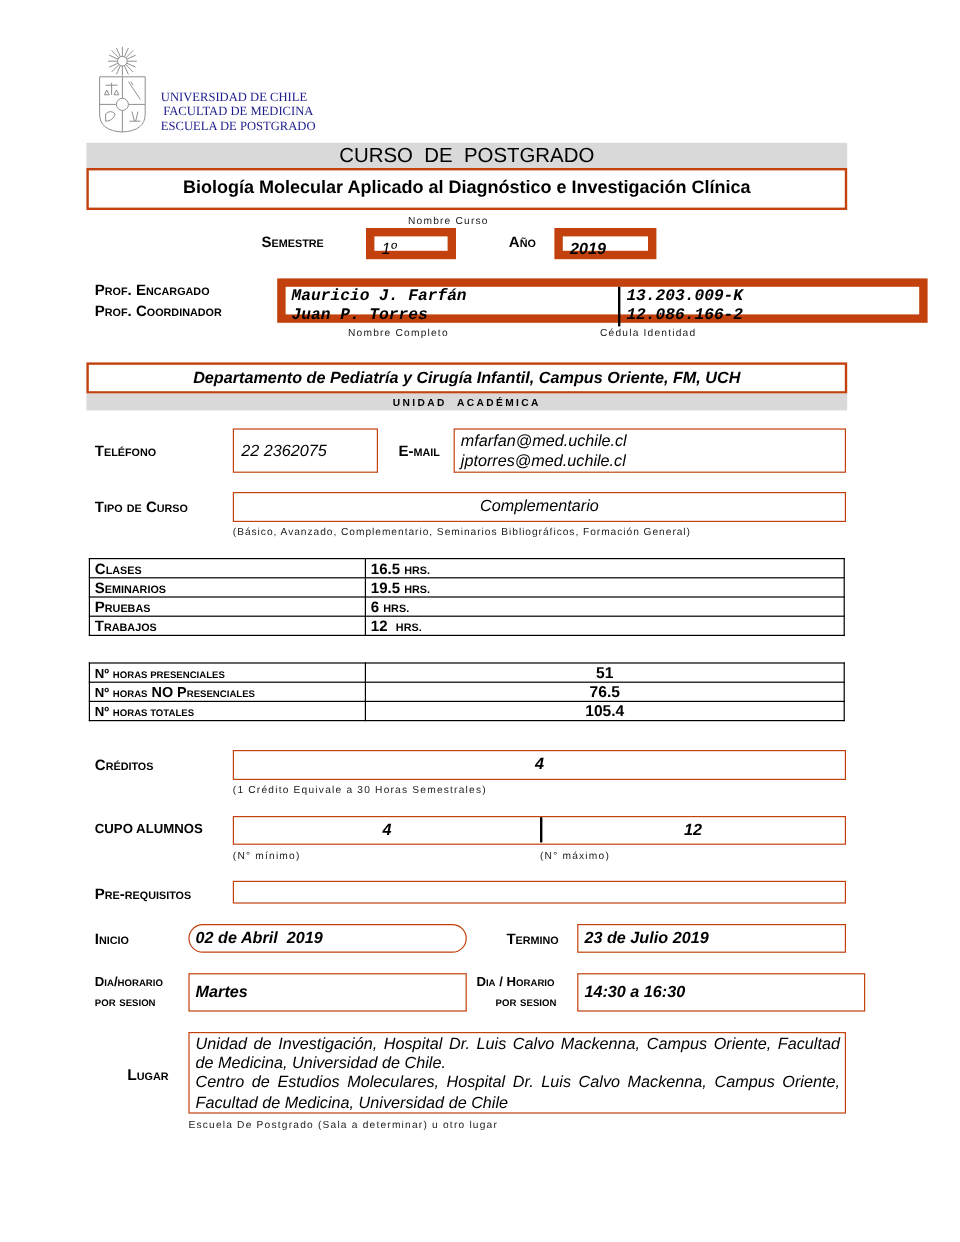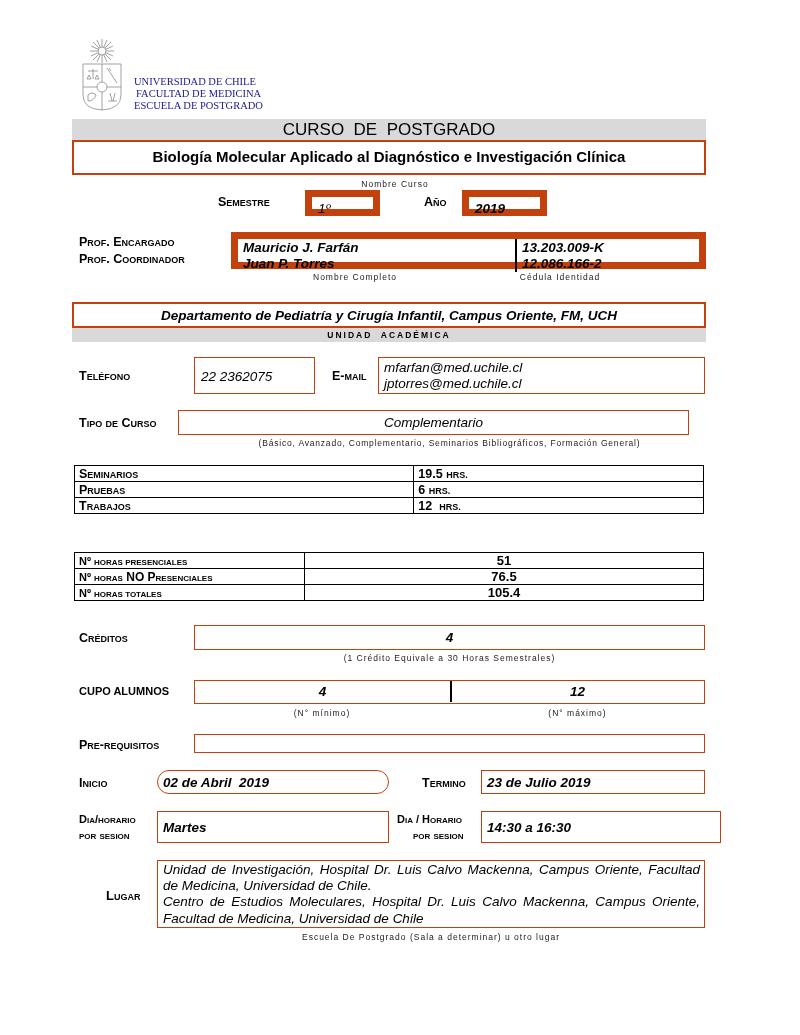--- a/index.html
+++ b/index.html
@@ -4,21 +4,21 @@
 <style>
   html, body { margin: 0; padding: 0; background: #ffffff; }
   body { width: 800px; height: 1035px; position: relative; overflow: hidden;
          font-family: "Liberation Sans", sans-serif; color: #000; }
   .abs { position: absolute; }
   .box { position: absolute; border: 7px solid #c2410c; box-sizing: border-box; background: #fff; }
   .thin { border-width: 1.5px; }
   .lbl { position: absolute; font-weight: bold; font-size: 12.5px; font-variant: small-caps; letter-spacing: 0; white-space: nowrap; }
   .val { font-style: italic; font-size: 13.5px; white-space: nowrap; }
   .valb { font-style: italic; font-weight: bold; font-size: 13.5px; white-space: nowrap; }
-  .cap { position: absolute; font-size: 8.5px; letter-spacing: 1px; color: #222; white-space: nowrap; text-align: center; }
+  .cap { position: absolute; font-size: 8.5px; letter-spacing: 1px; color: #222; white-space: nowrap; }
   .uni { position: absolute; left: 134px; font-family: "Liberation Serif", serif; font-size: 10.5px; color: #1a1a8a; line-height: 12px; white-space: nowrap; }
   table { border-collapse: collapse; }
   td { border: 1.5px solid #000; padding: 0 4px; height: 16px; font-size: 12.5px; box-sizing: border-box; }
   .sc { font-variant: small-caps; font-weight: bold; }
 </style>
 </head>
 <body>
 
 <div class="abs" style="left:80px;top:37px;width:44px;height:74px;">
   <svg width="44" height="74" viewBox="0 0 44 74">
@@ -61,21 +61,21 @@
 <div class="box" style="left:305px;top:190px;width:75px;height:26px;padding-left:6px;line-height:22px;">
   <span class="val">1º</span>
 </div>
 <div class="lbl" style="left:424px;top:195px;">Año</div>
 <div class="box" style="left:462px;top:190px;width:85px;height:26px;padding-left:6px;line-height:22px;">
   <span class="valb">2019</span>
 </div>
 
 <div class="lbl" style="left:79px;top:235px;">Prof. Encargado</div>
 <div class="lbl" style="left:79px;top:252px;">Prof. Coordinador</div>
-<div class="box" style="left:231px;top:232px;width:475px;height:37px;">
+<div class="box" style="left:231px;top:232px;width:542px;height:37px;font-family:Liberation Mono, monospace;">
   <div class="abs" style="left:277px;top:0;width:2px;height:33px;background:#000;"></div>
   <div class="abs valb" style="left:5px;top:1px;">Mauricio J. Farfán</div>
   <div class="abs valb" style="left:5px;top:17px;">Juan P. Torres</div>
   <div class="abs valb" style="left:284px;top:1px;">13.203.009-K</div>
   <div class="abs valb" style="left:284px;top:17px;">12.086.166-2</div>
 </div>
 <div class="cap" style="left:290px;top:272px;width:130px;">Nombre Completo</div>
 <div class="cap" style="left:500px;top:272px;width:120px;">Cédula Identidad</div>
 
 <div class="box" style="left:72px;top:302px;width:634px;height:26px;border-width:2.5px;text-align:center;line-height:22px;">
@@ -89,27 +89,31 @@
 <div class="box thin" style="left:194px;top:357px;width:121px;height:37px;padding-left:6px;line-height:36px;">
   <span class="val">22 2362075</span>
 </div>
 <div class="lbl" style="left:332px;top:369px;">E-mail</div>
 <div class="box thin" style="left:378px;top:357px;width:327px;height:37px;padding-left:5px;line-height:16px;padding-top:2px;">
   <div class="val">mfarfan@med.uchile.cl</div>
   <div class="val">jptorres@med.uchile.cl</div>
 </div>
 
 <div class="lbl" style="left:79px;top:416px;">Tipo de Curso</div>
-<div class="box thin" style="left:178px;top:410px;width:511px;height:25px;text-align:center;line-height:22px;">
+<div class="box thin" style="left:194px;top:410px;width:511px;height:25px;text-align:center;line-height:22px;">
   <span class="val">Complementario</span>
 </div>
 <div class="cap" style="left:194px;top:438px;width:511px;letter-spacing:0.8px;">(Básico, Avanzado, Complementario, Seminarios Bibliográficos, Formación General)</div>
 
 <table class="abs" style="left:74px;top:465px;width:630px;">
   <tbody>
+      <tr>
+    <td class="sc" style="width:230px;">Clases</td>
+    <td style="font-weight:bold;"><span>16.5</span> <span class="sc" style="font-variant:all-small-caps;">hrs.</span></td>
+  </tr>
   <tr>
     <td class="sc">Seminarios</td>
     <td style="font-weight:bold;"><span>19.5</span> <span class="sc" style="font-variant:all-small-caps;">hrs.</span></td>
   </tr>
   <tr>
     <td class="sc">Pruebas</td>
     <td style="font-weight:bold;"><span>6</span> <span class="sc" style="font-variant:all-small-caps;">hrs.</span></td>
   </tr>
   <tr>
     <td class="sc">Trabajos</td>

